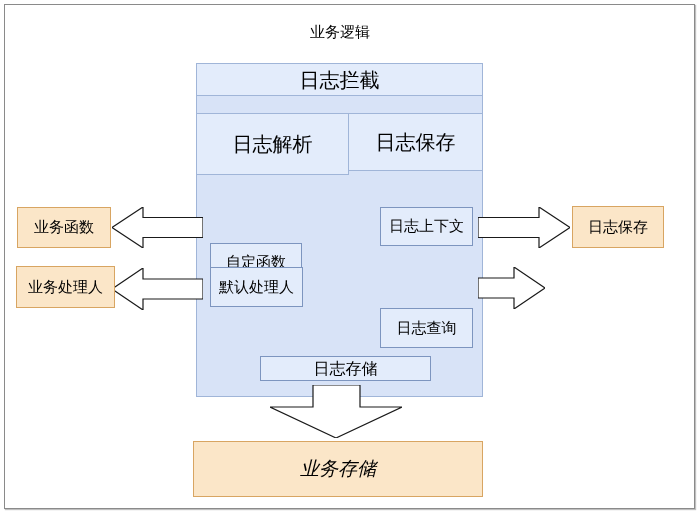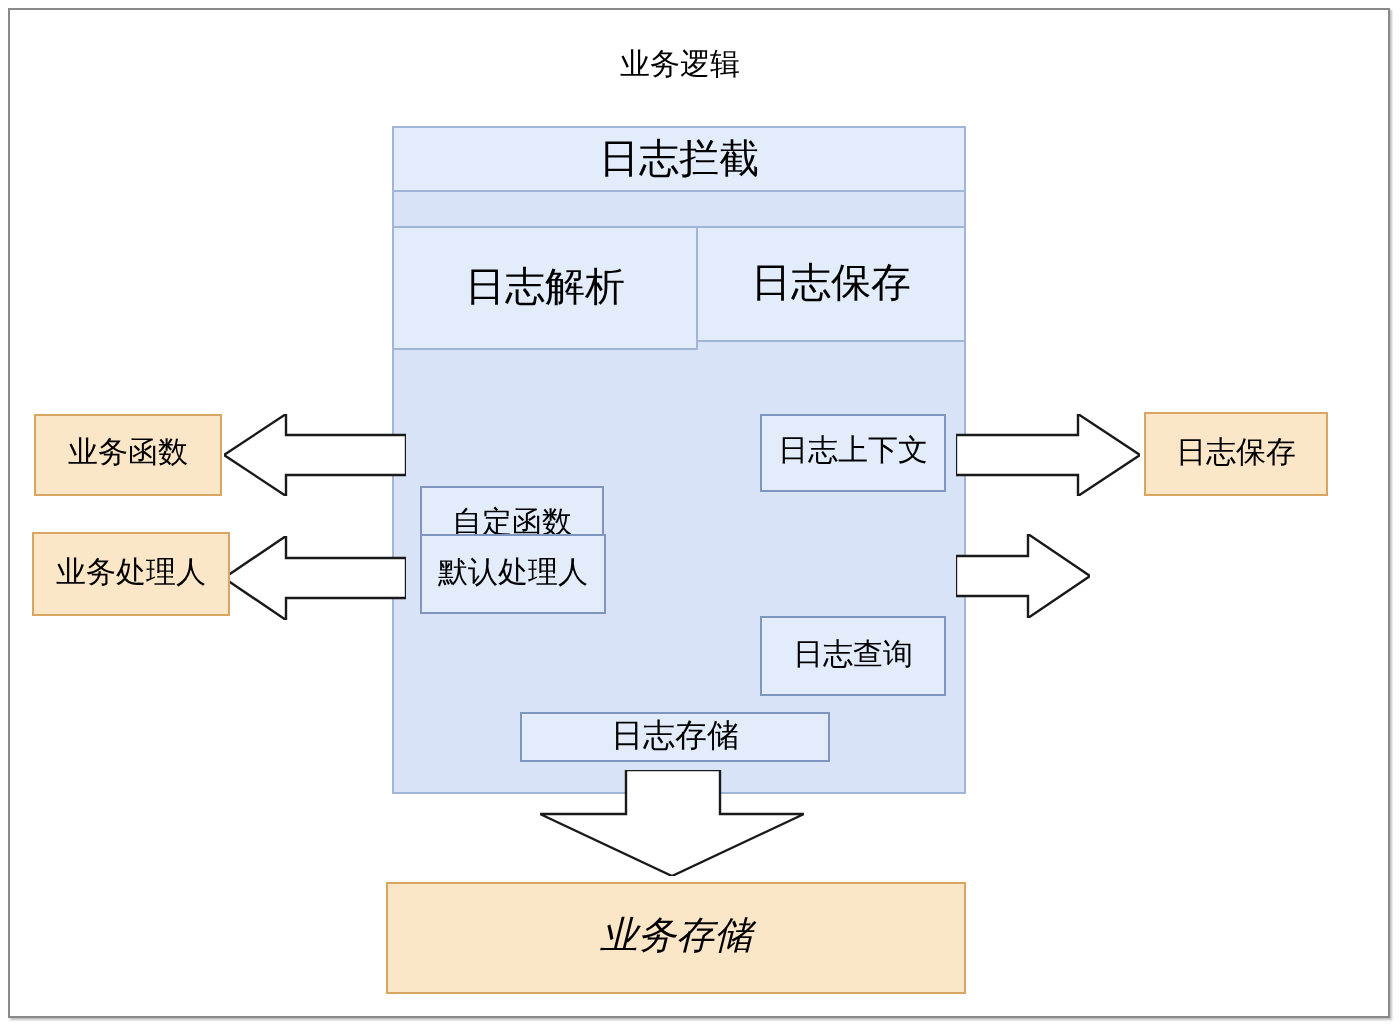--- a/index.html
+++ b/index.html
@@ -77,21 +77,21 @@
   </svg>
 
   <div class="box blue-node fs15" style="left:210px; top:207px; width:92px; height:39px;margin-top:36px;">自定函数</div>
 
   <div class="box blue-node fs15" style="left:380px; top:207px; width:93px; height:39px;">日志上下文</div>
 
   <div class="box blue-node fs15" style="left:210px; top:267px; width:93px; height:40px;">默认处理人</div>
 
   <div class="box blue-node fs15" style="left:380px; top:267px; width:93px; height:40px;margin-top:41px;">日志查询</div>
 
-  <div class="box blue-node fs16" style="left:260px; top:356px; width:155px; height:25px;">日志存储</div>
+  <div class="box blue-node fs16" style="left:260px; top:356px; width:171px; height:25px;">日志存储</div>
 
   <div class="box orange-node fs15" style="left:17px; top:207px; width:94px; height:41px;">业务函数</div>
 
   <div class="box orange-node fs15" style="left:16px; top:266px; width:99px; height:42px;">业务处理人</div>
 
   <div class="box orange-node fs15" style="left:572px; top:206px; width:92px; height:42px;">日志保存</div>
 
 
   <div class="box orange-node fs18" style="left:193px; top:441px; width:290px; height:56px;">业务存储</div>
 

